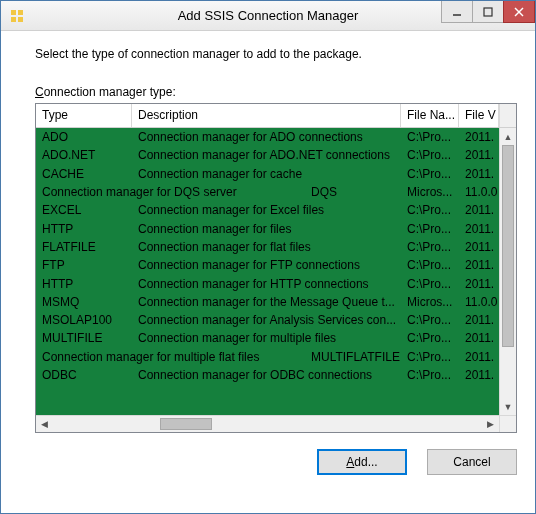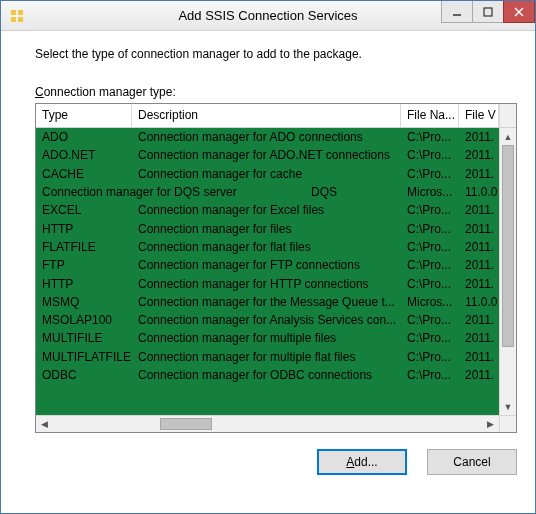--- a/index.html
+++ b/index.html
@@ -198,21 +198,21 @@
 
 <div class="titlebar">
   <span class="icon">
     <svg width="16" height="16" viewBox="0 0 16 16">
       <rect x="2" y="2" width="5" height="5" fill="#f2c744"></rect>
       <rect x="9" y="2" width="5" height="5" fill="#f2c744"></rect>
       <rect x="2" y="9" width="5" height="5" fill="#f2c744"></rect>
       <rect x="9" y="9" width="5" height="5" fill="#f2c744"></rect>
     </svg>
   </span>
-  <div class="title">Add SSIS Connection Services</div>
+  <div class="title">Add SSIS Connection Manager</div>
   <div class="win-controls">
     <div class="win-btn">
       <svg width="10" height="10">
           <line x1="1" y1="8" x2="9" y2="8" stroke="#333" stroke-width="1.5"></line>
         </svg>
     </div>
     <div class="win-btn">
       <svg width="10" height="10">
           <rect x="1" y="1" width="8" height="8" fill="none" stroke="#333" stroke-width="1.2"></rect>
         </svg>
@@ -310,22 +310,22 @@
             <div class="cell col-file">C:\Pro...</div>
             <div class="cell col-ver">2011.</div>
           </div>
           <div class="lv-row">
             <div class="cell col-type">MULTIFILE</div>
             <div class="cell col-desc">Connection manager for multiple files</div>
             <div class="cell col-file">C:\Pro...</div>
             <div class="cell col-ver">2011.</div>
           </div>
           <div class="lv-row">
+            <div class="cell col-desc">Connection manager for multiple flat files</div>
             <div class="cell col-type">MULTIFLATFILE</div>
-            <div class="cell col-desc">Connection manager for multiple flat files</div>
             <div class="cell col-file">C:\Pro...</div>
             <div class="cell col-ver">2011.</div>
           </div>
           <div class="lv-row">
             <div class="cell col-type">ODBC</div>
             <div class="cell col-desc">Connection manager for ODBC connections</div>
             <div class="cell col-file">C:\Pro...</div>
             <div class="cell col-ver">2011.</div>
           </div>
         </div>

